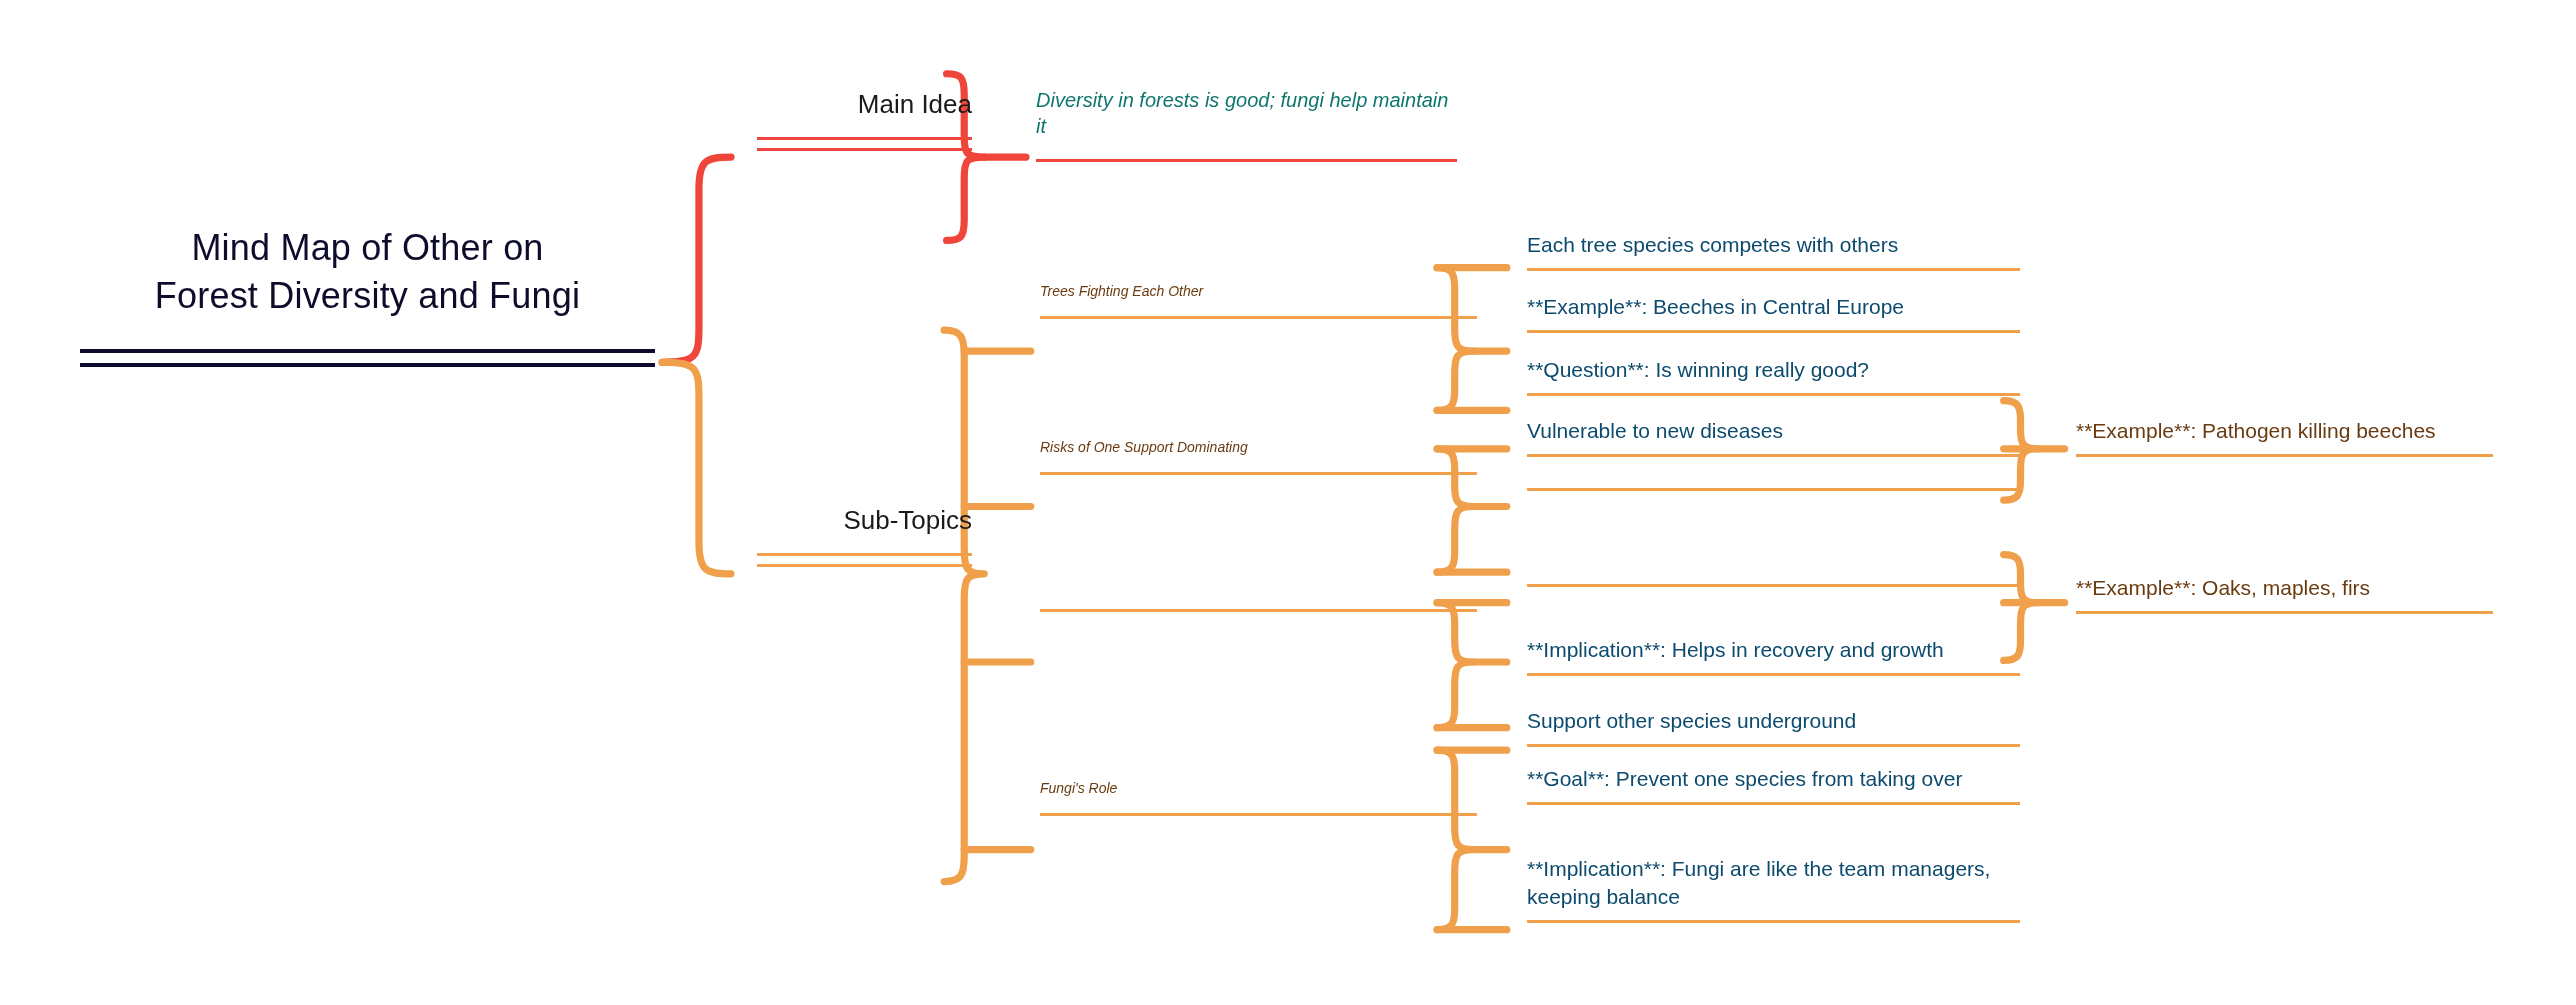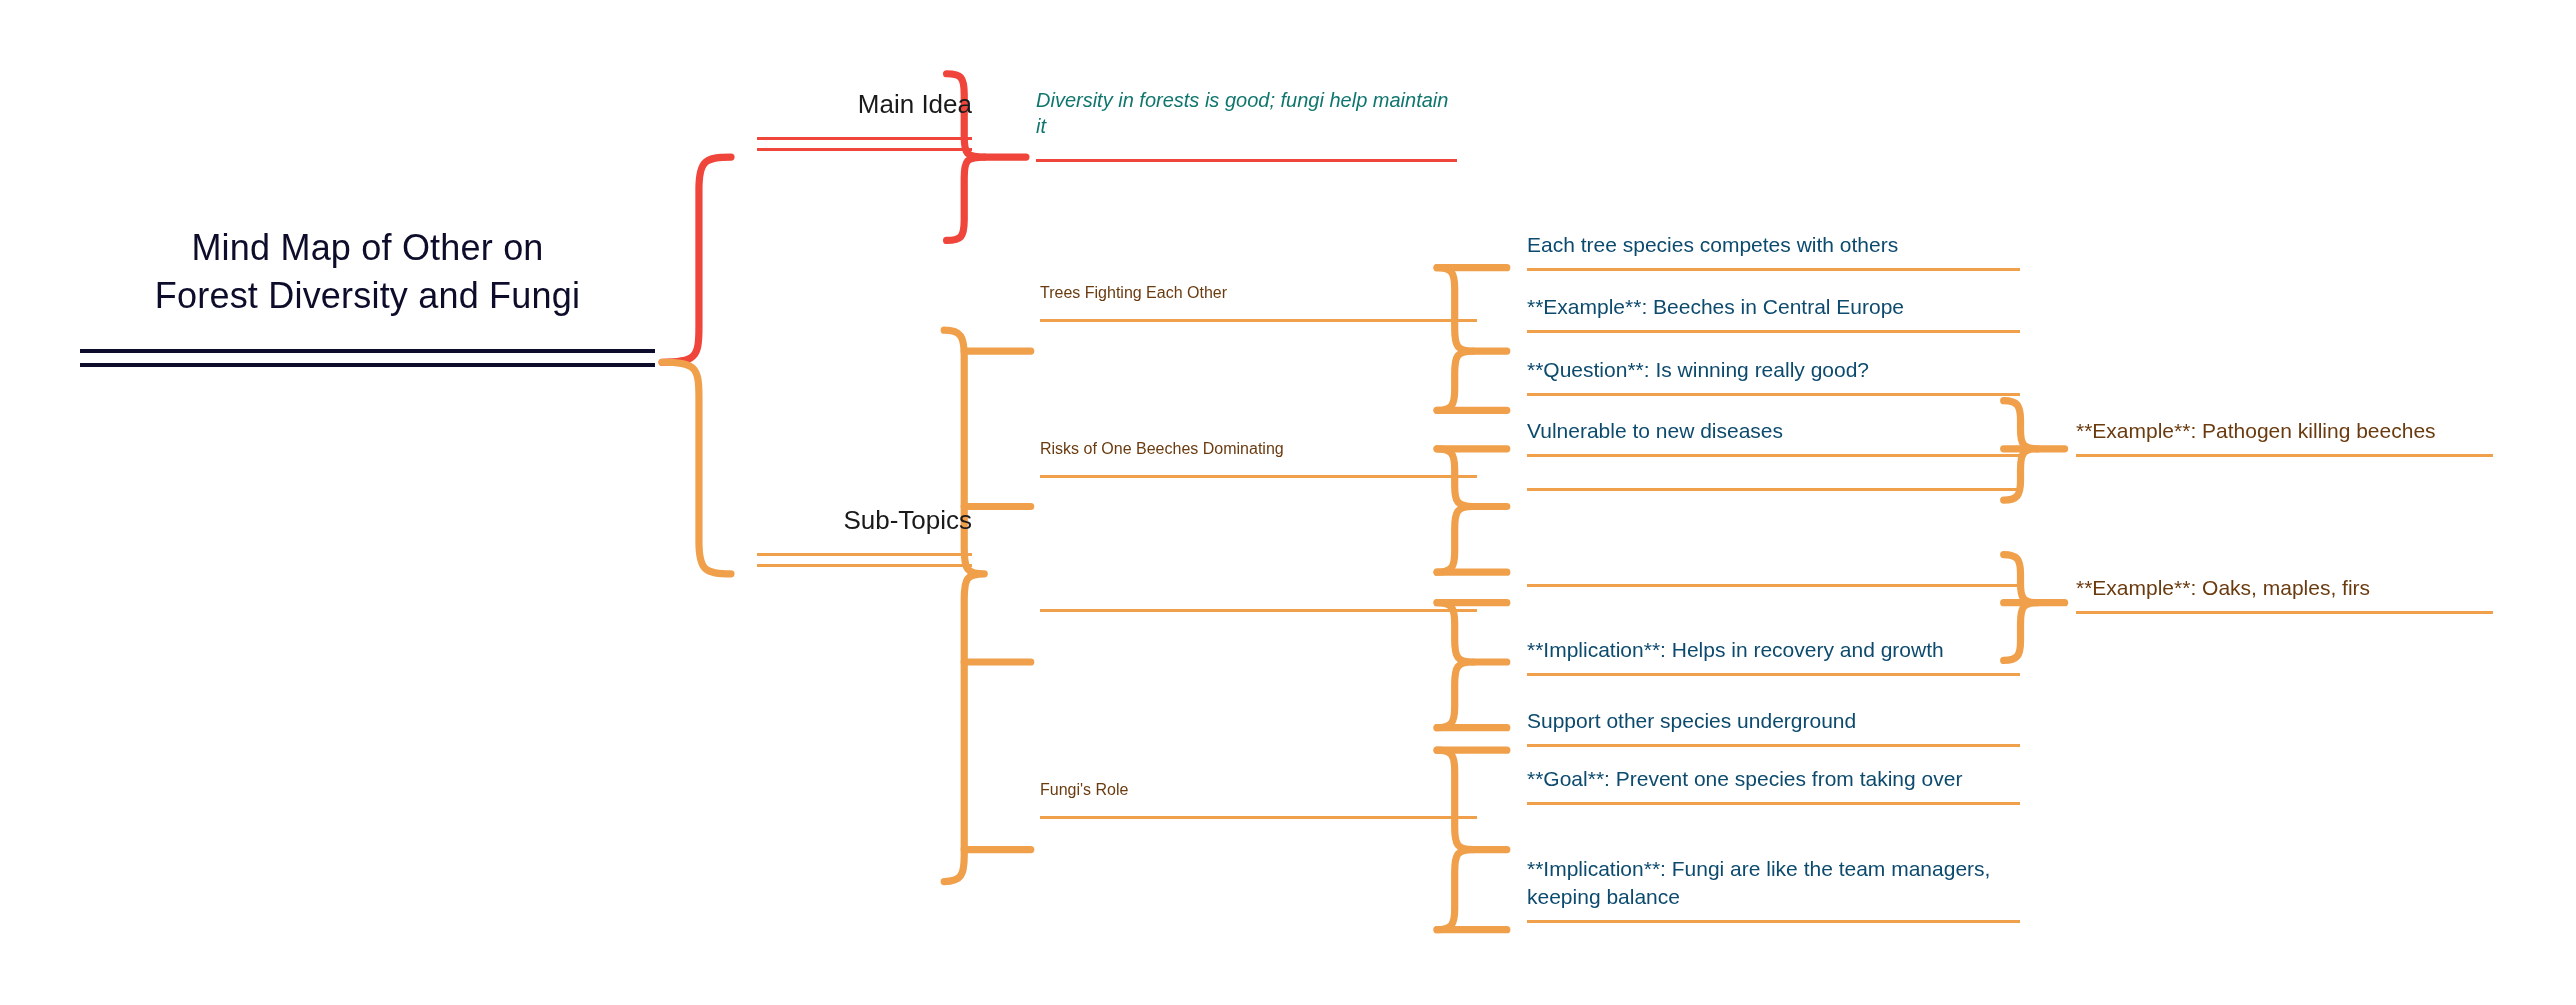--- a/index.html
+++ b/index.html
@@ -90,22 +90,23 @@
   }
   #l1-main-idea { left: 757px; top: 87px; color: #f0453a; }
   #l1-sub-topics { left: 757px; top: 503px; color: #f0a04b; }
 
   
   .l2 {
     width: 437px;
     color: #f0a04b;
   }
   .l2 .label {
-    font-size: 16px;
+    font-size: 14px;
     color: #6b3b10;
+    font-style: italic;
   }
   .l2 .rule.single {
     margin-top: 16px;
   }
   #l2-trees   { left: 1040px; top: 282px; }
   #l2-risks   { left: 1040px; top: 438px; }
   #l2-role    { left: 1040px; top: 593px; }
   #l2-fungi   { left: 1040px; top: 779px; }
 
   
@@ -246,21 +247,21 @@
     <span class="label">Diversity in forests is good; fungi help maintain it</span>
     <span class="rule single"></span>
   </div>
 
   <div class="node l2" id="l2-trees">
     <span class="label">Trees Fighting Each Other</span>
     <span class="rule single"></span>
   </div>
 
   <div class="node l2" id="l2-risks">
-    <span class="label">Risks of One Beeches Dominating</span>
+    <span class="label">Risks of One Support Dominating</span>
     <span class="rule single"></span>
   </div>
 
   <div class="node l2" id="l2-role">
     <span class="rule single"></span>
   </div>
 
   <div class="node l2" id="l2-fungi">
     <span class="label">Fungi's Role</span>
     <span class="rule single"></span>

